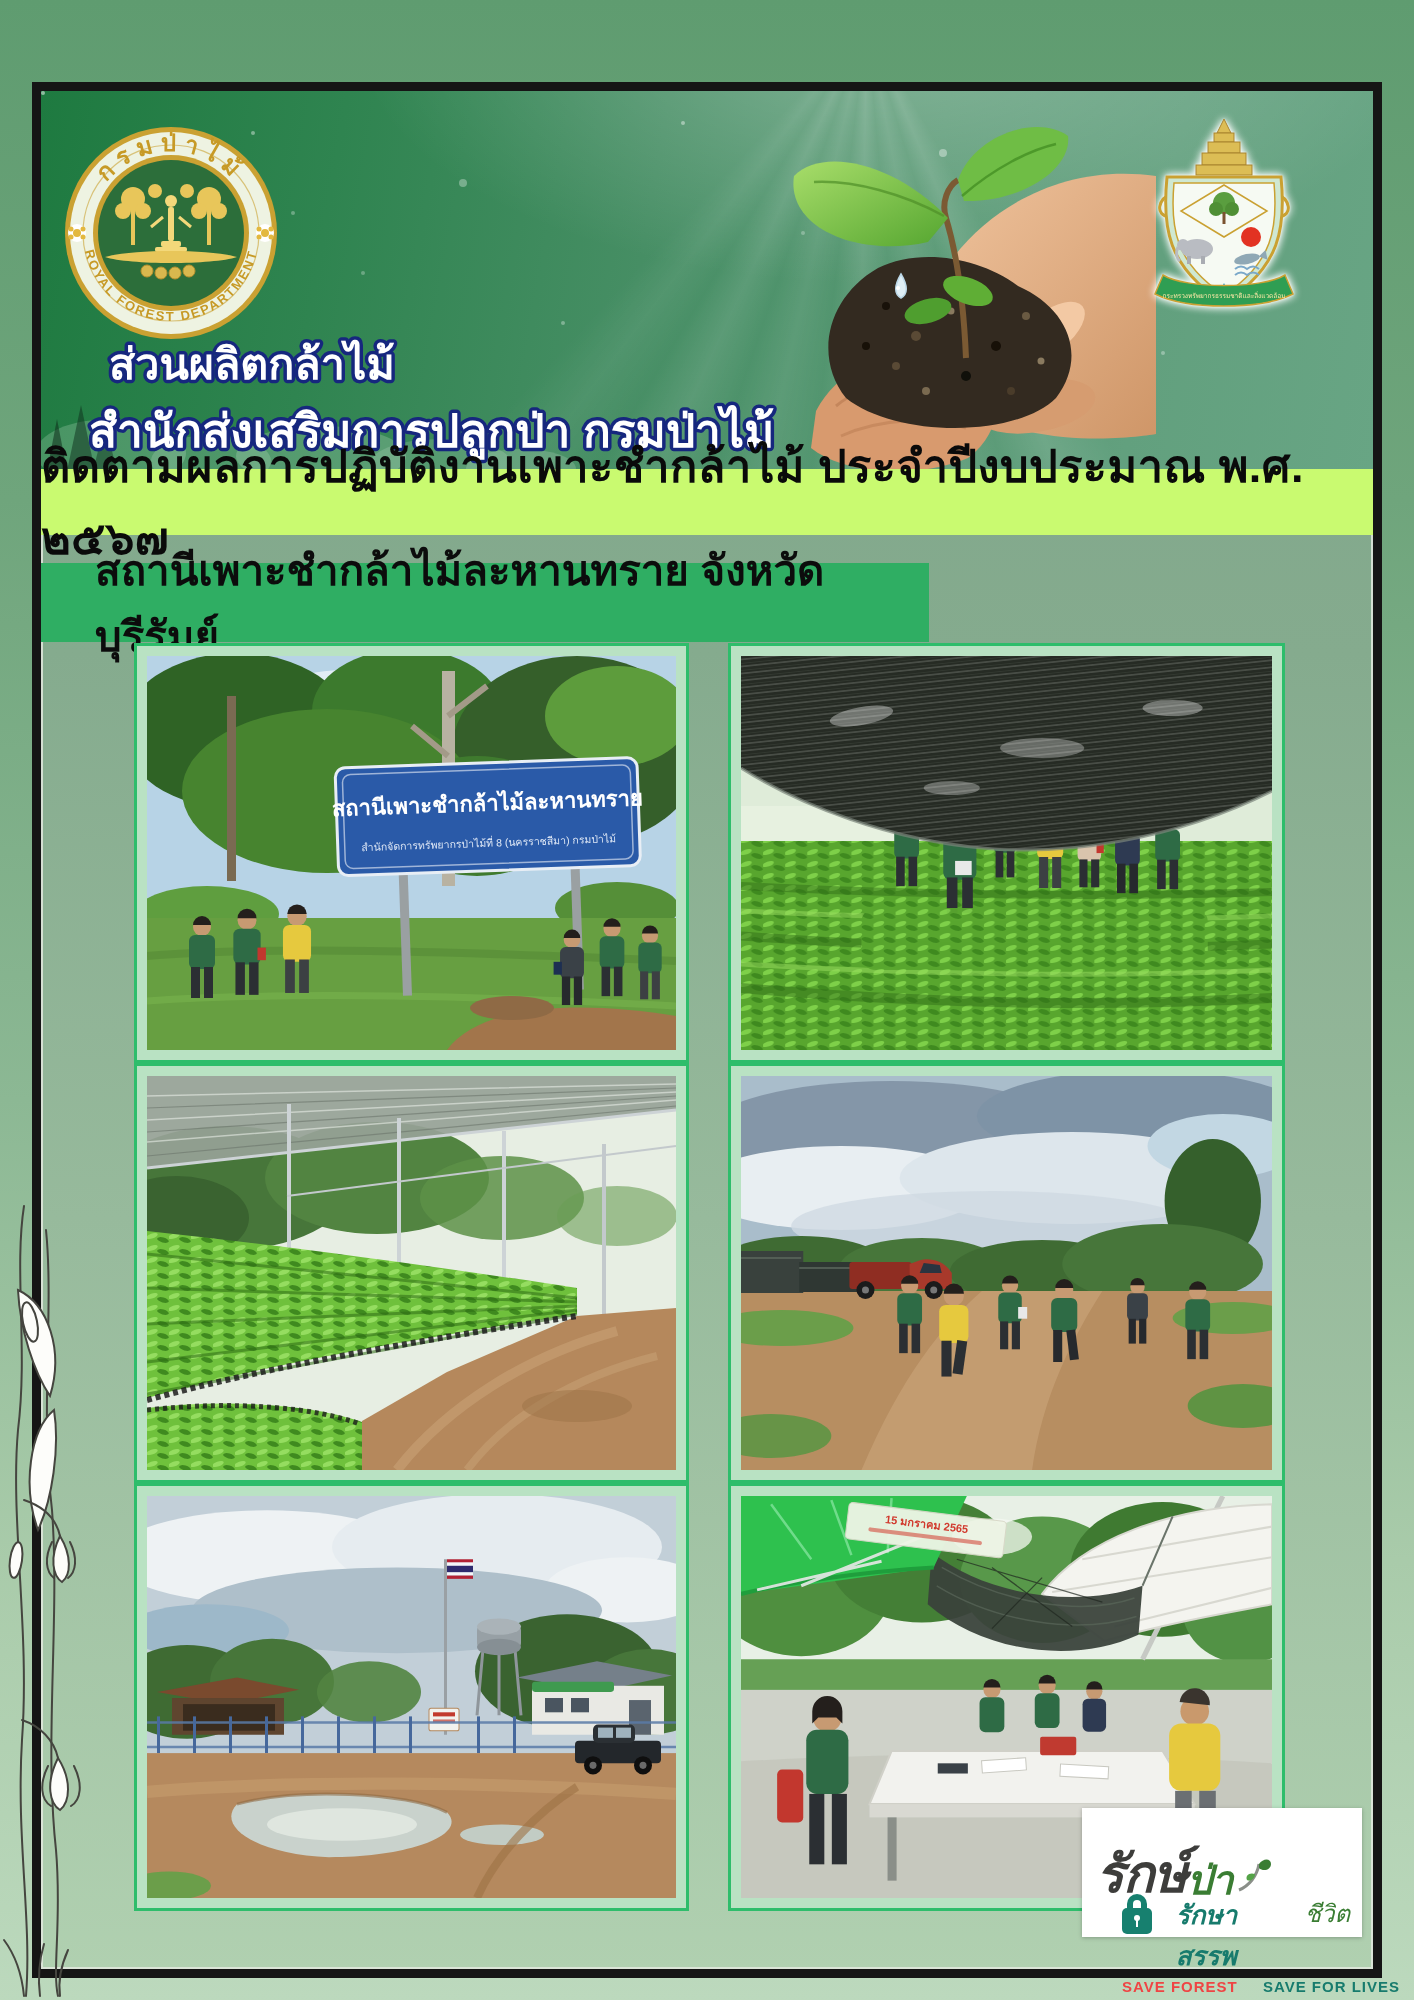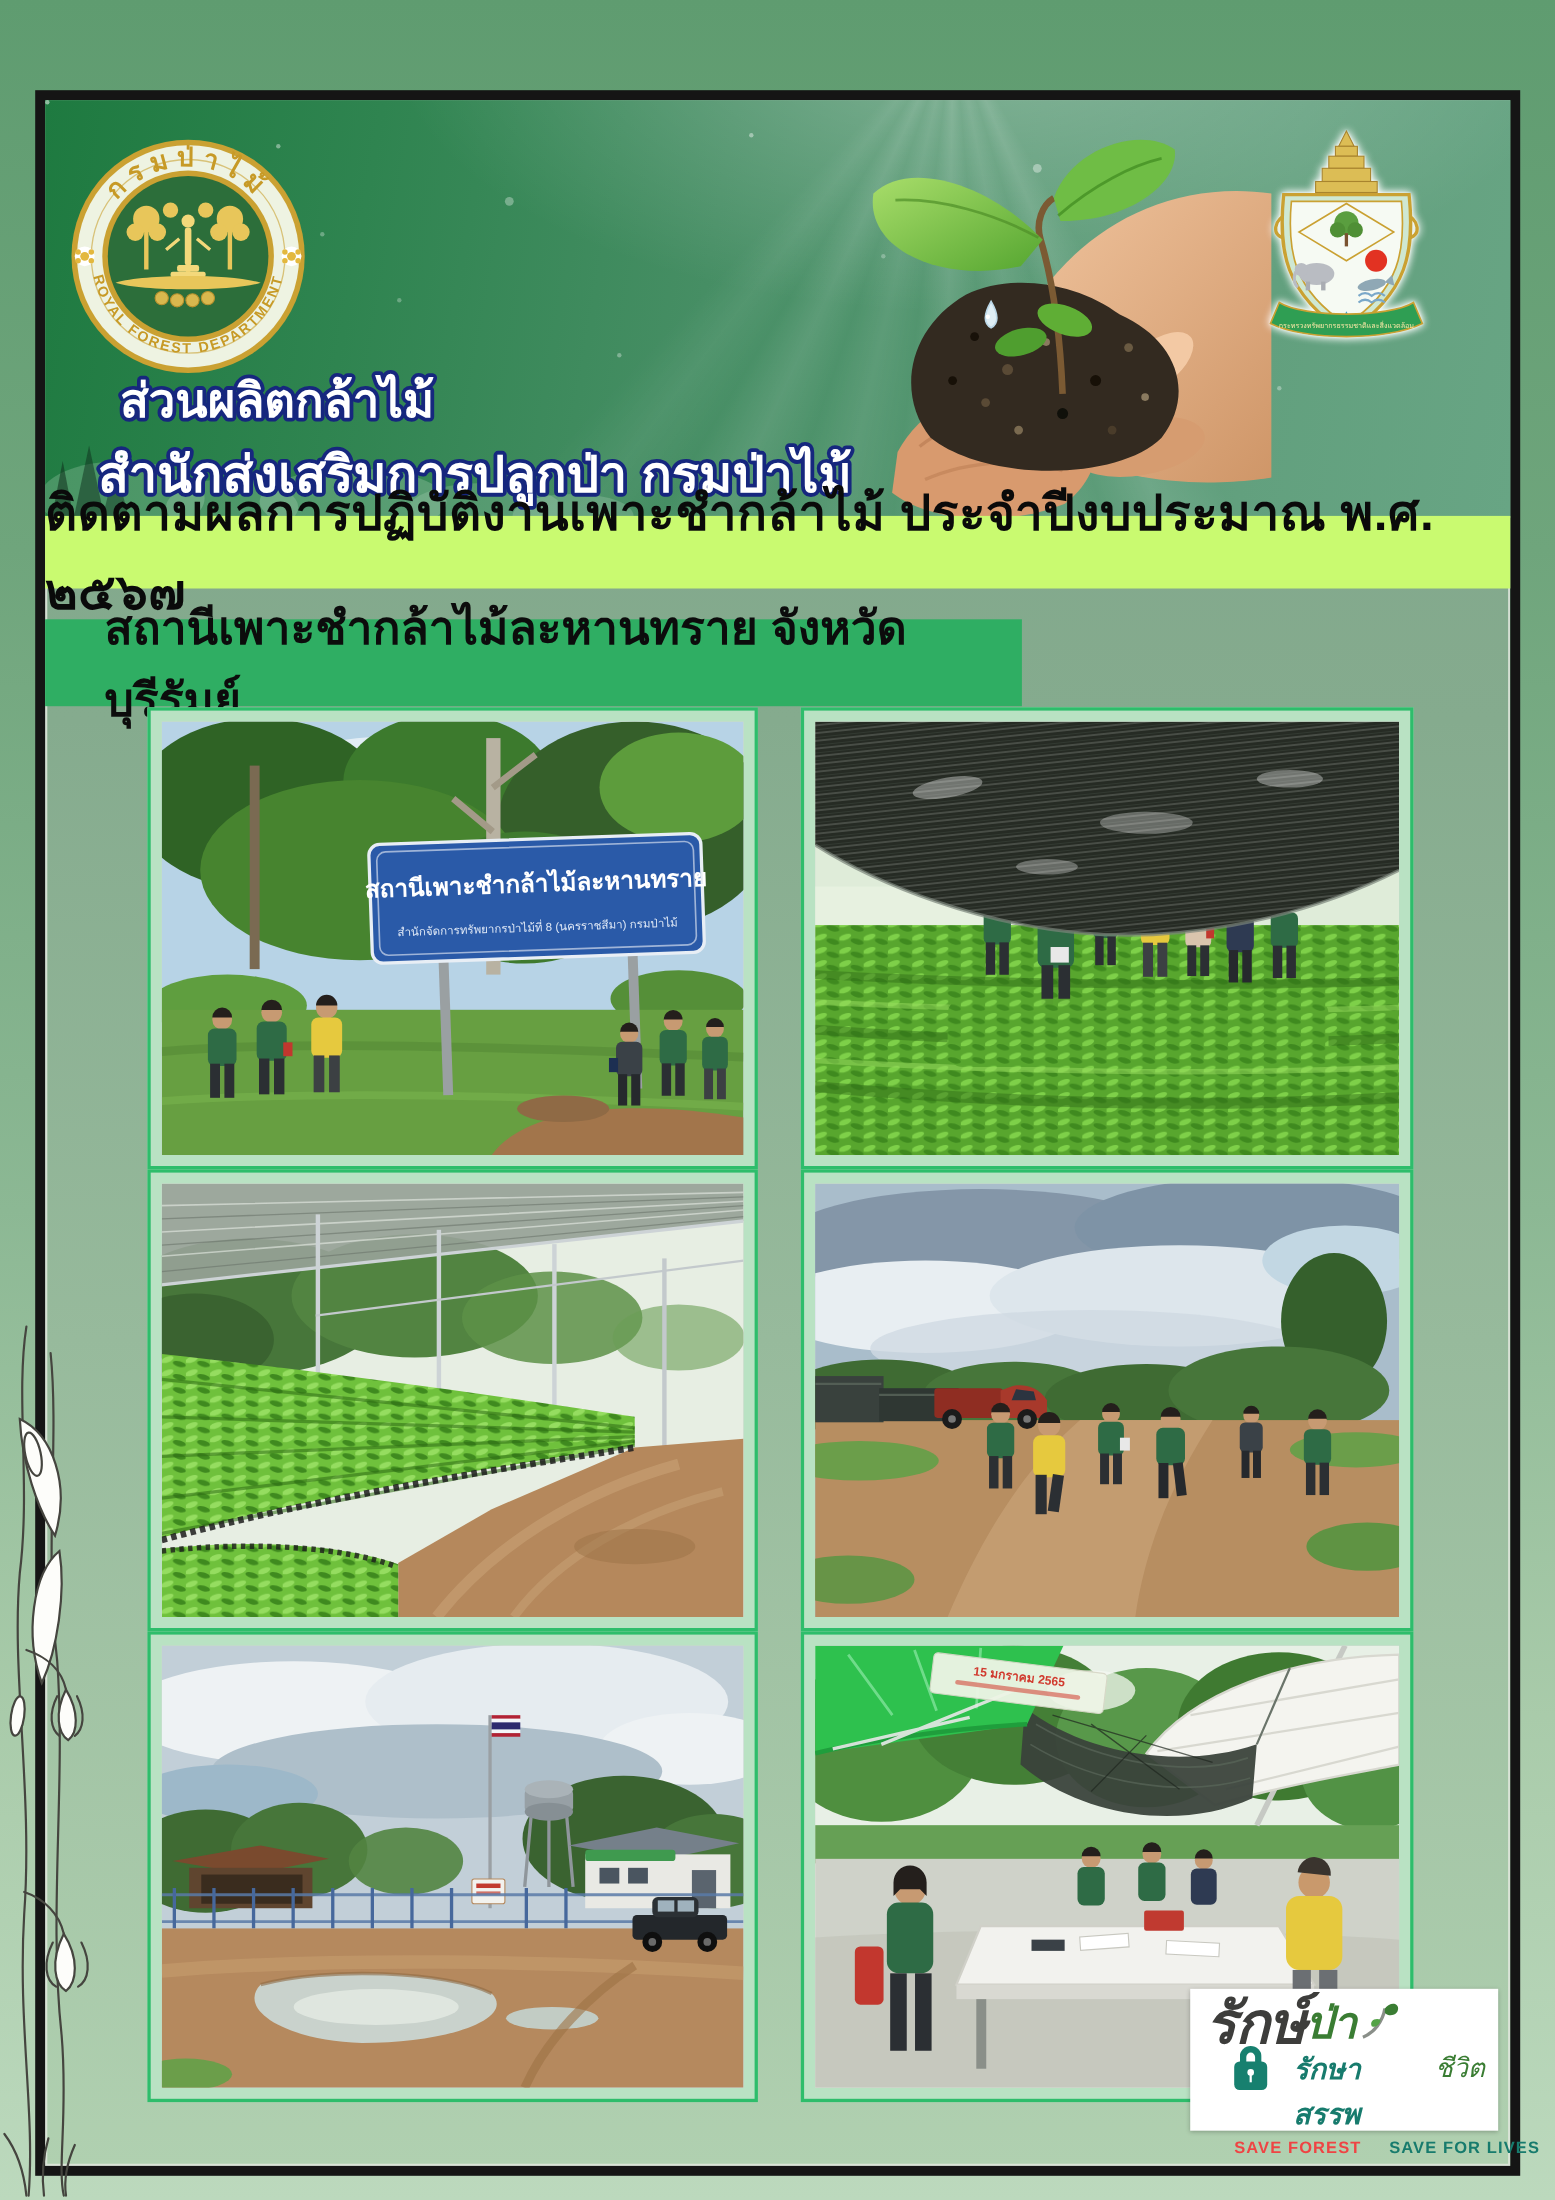--- a/index.html
+++ b/index.html
@@ -46,21 +46,21 @@
   .f2{left:687px;top:552px;width:557px;height:420px;}
   .f3{left:93px;top:972px;width:555px;height:420px;}
   .f4{left:687px;top:972px;width:557px;height:420px;}
   .f5{left:93px;top:1392px;width:555px;height:428px;}
   .f6{left:687px;top:1392px;width:557px;height:428px;}
   .photo{position:relative;width:100%;height:100%;overflow:hidden;background:#cfd8cf;}
   .photo svg{position:absolute;inset:0;width:100%;height:100%;display:block;}
   
   .brand{position:absolute;left:1041px;top:1717px;width:280px;height:129px;background:#fff;z-index:6;
     box-shadow:0 1px 4px rgba(0,0,0,.25);padding:6px 12px 0 14px;}
-  .brand-line1{display:flex;align-items:center;line-height:1;}
+  .brand-line1{display:flex;align-items:flex-end;line-height:1;margin-top:34px;}
   .brand-th1{font-size:52px;font-weight:bold;font-style:italic;color:#3d3d3b;letter-spacing:-1px;}
   .brand-th1g{font-size:40px;font-weight:bold;font-style:italic;color:#3a7d33;letter-spacing:-1px;}
   .brand-line2{display:flex;align-items:flex-start;margin-top:-6px;margin-left:26px;gap:20px;}
   .lock{position:relative;width:30px;height:40px;margin-right:9px;}
   .lock .shackle{position:absolute;left:5px;top:0;width:20px;height:18px;border:6px solid #17806f;border-bottom:none;border-radius:10px 10px 0 0;}
   .lock .bodyp{position:absolute;left:0;top:14px;width:30px;height:26px;background:#17806f;border-radius:5px;}
   .lock .keyhole{position:absolute;left:12px;top:21px;width:6px;height:6px;background:#fff;border-radius:50%;}
   .lock .keystem{position:absolute;left:14px;top:26px;width:2px;height:7px;background:#fff;}
   .brand-sub-teal{font-size:26px;font-weight:bold;font-style:italic;color:#177b6d;margin-right:8px;}
   .brand-sub-green{font-size:24px;font-weight:normal;font-style:italic;color:#3a7d33;}

